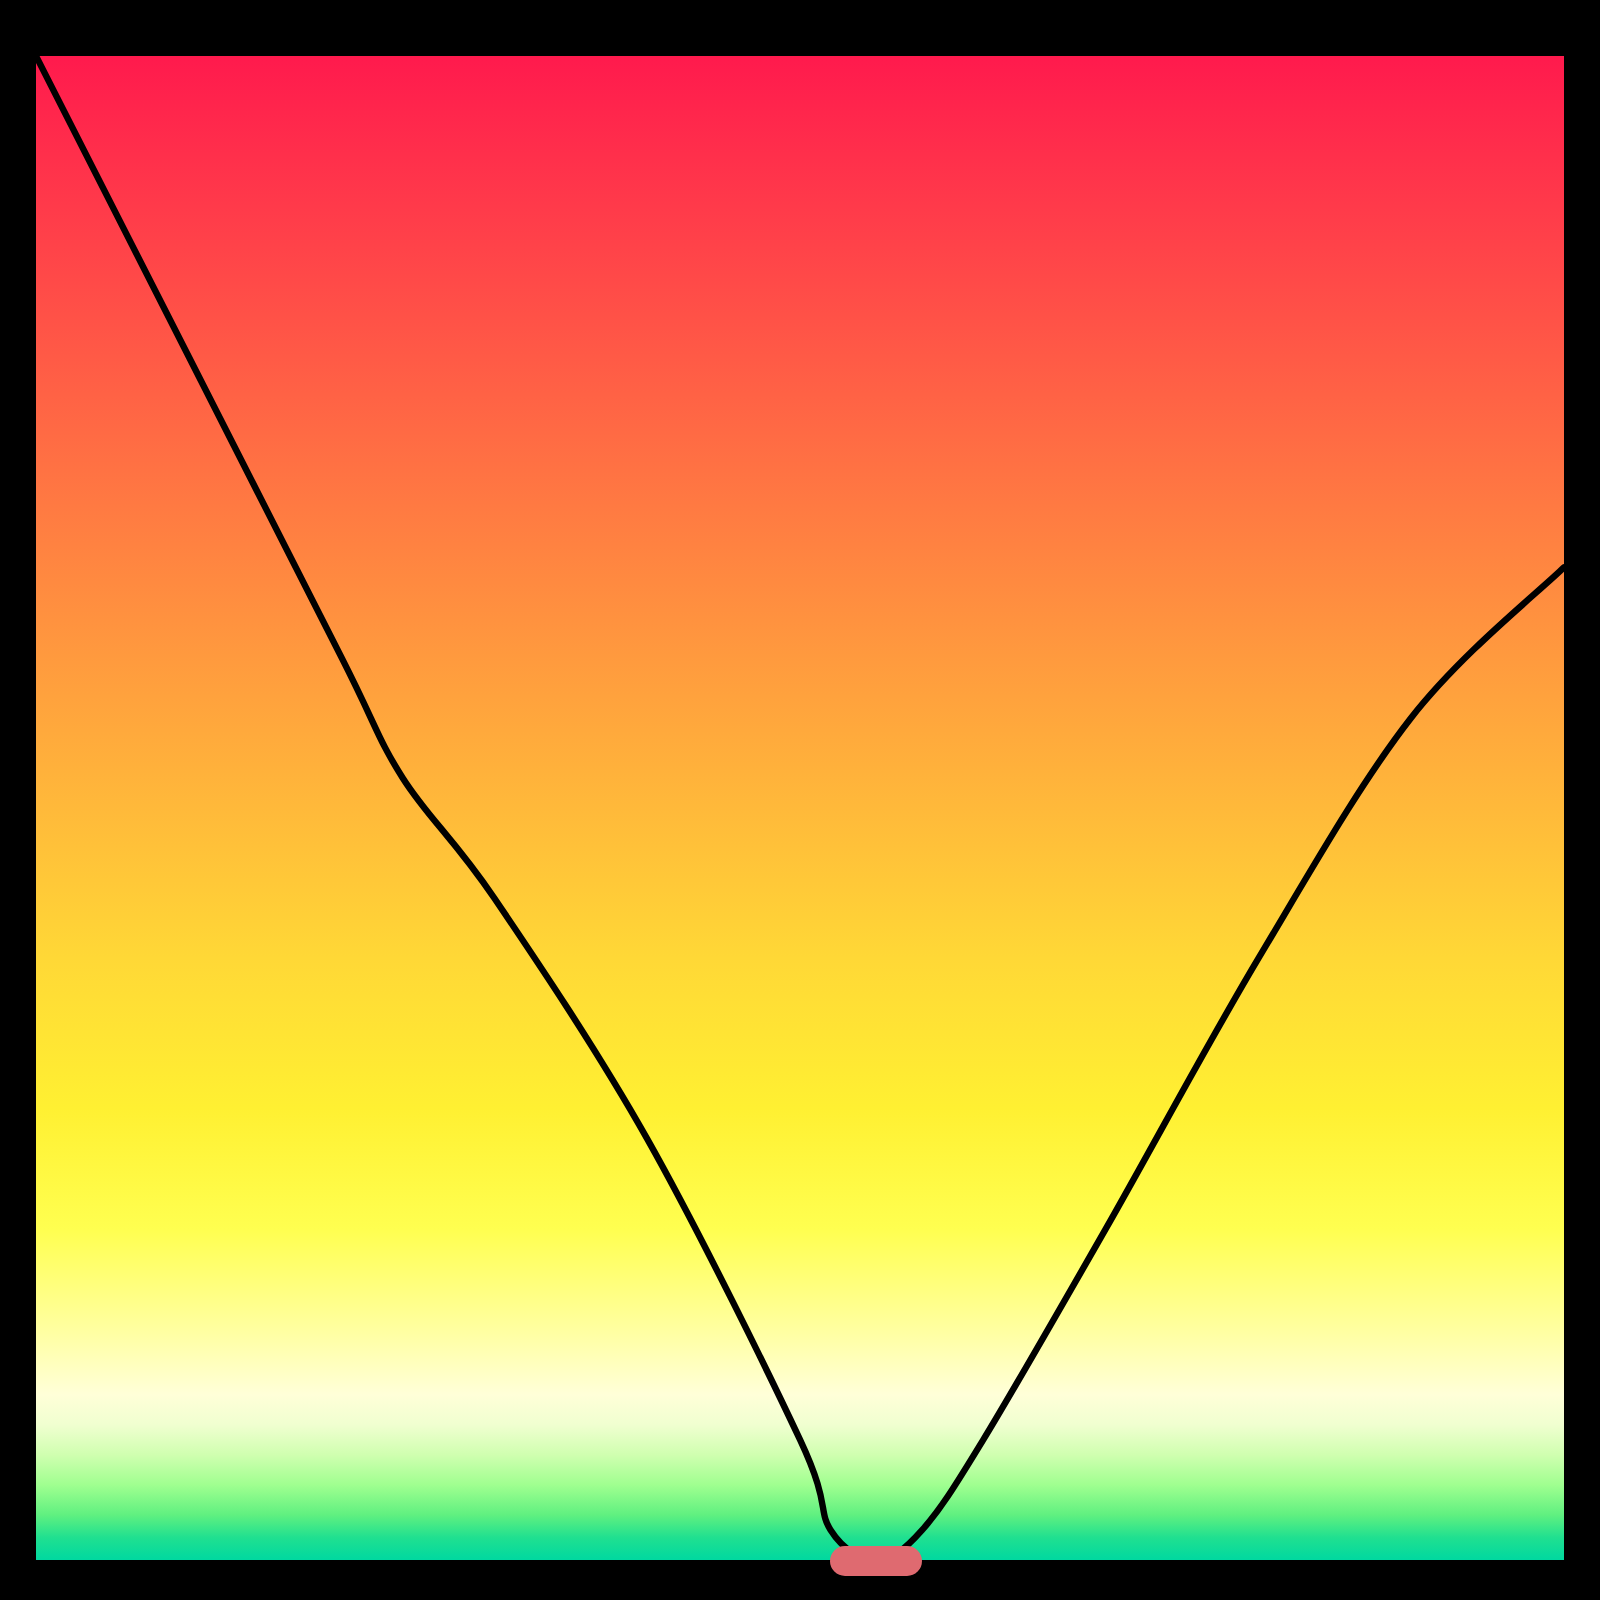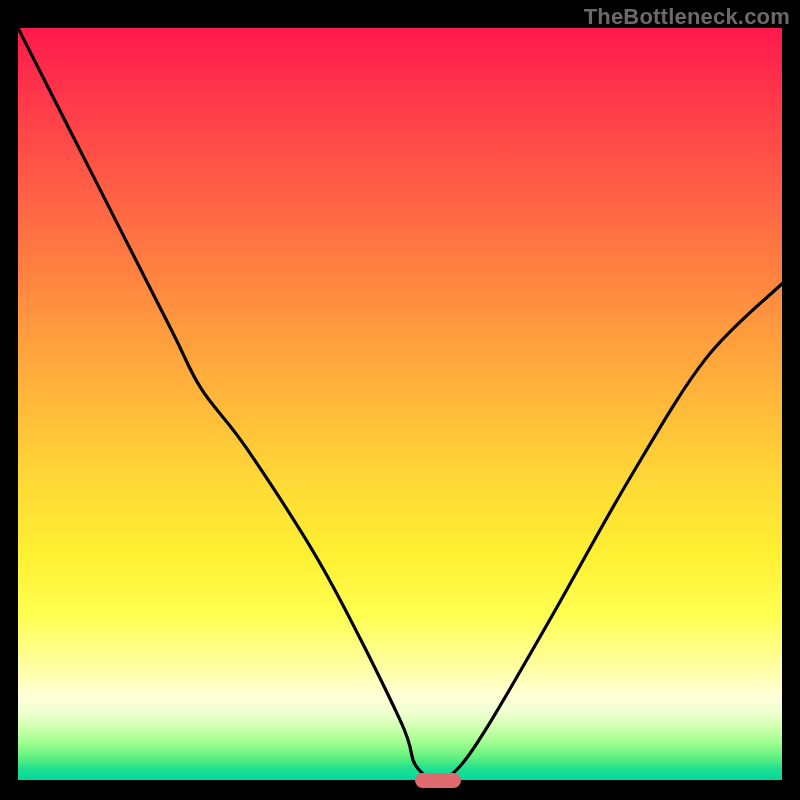--- a/index.html
+++ b/index.html
@@ -71,21 +71,20 @@
     border-radius: 8px;
     background: #df6a70;
     z-index: 3;
   }
 </style>
 </head>
 <body>
 
 <div class="frame">
 
-  <div class="watermark">TheBottleneck.com</div>
 
   <div class="plot">
     <div class="grad"></div>
 
     <svg class="curve" viewBox="0 0 764 752" preserveAspectRatio="none">
       <path id="curvePath" d="M 0 0 C 12.733333333333334 25.066666666666663, 50.93333333333334 100.26666666666665, 76.4 150.39999999999998 C 101.86666666666667 200.5333333333333, 134.97333333333336 265.7066666666667, 152.8 300.8 C 170.62666666666667 335.8933333333333, 170.62666666666667 340.90666666666664, 183.35999999999999 360.96 C 196.0933333333333 381.0133333333333, 208.82666666666665 391.04, 229.2 421.12 C 249.57333333333332 451.2, 280.1333333333333 496.31999999999994, 305.6 541.4399999999999 C 331.0666666666667 586.56, 366.72 659.2533333333333, 382 691.84 C 397.28 724.4266666666667, 390.91333333333336 726.9333333333334, 397.28000000000003 736.96 C 403.6466666666667 746.9866666666667, 412.56000000000006 752, 420.20000000000005 752 C 427.84000000000003 752, 434.2066666666666 746.9866666666667, 443.11999999999995 736.96 C 452.0333333333333 726.9333333333334, 458.4 716.9066666666668, 473.68 691.84 C 488.96000000000004 666.7733333333333, 511.87999999999994 626.6666666666666, 534.8 586.56 C 557.7199999999999 546.4533333333333, 585.7333333333333 493.81333333333333, 611.2 451.2 C 636.6666666666667 408.58666666666664, 662.1333333333333 363.4666666666666, 687.6 330.87999999999994 C 713.0666666666667 298.2933333333333, 751.2666666666667 268.21333333333325, 764 255.67999999999995" fill="none" stroke="#000" stroke-width="3.2" stroke-linejoin="round" stroke-linecap="round"></path>
     </svg>
 
     <div class="marker" id="optMarker" style="left: 397.28px; top: 745px; width: 45.84px; background: rgb(223, 106, 112);"></div>
   </div>

